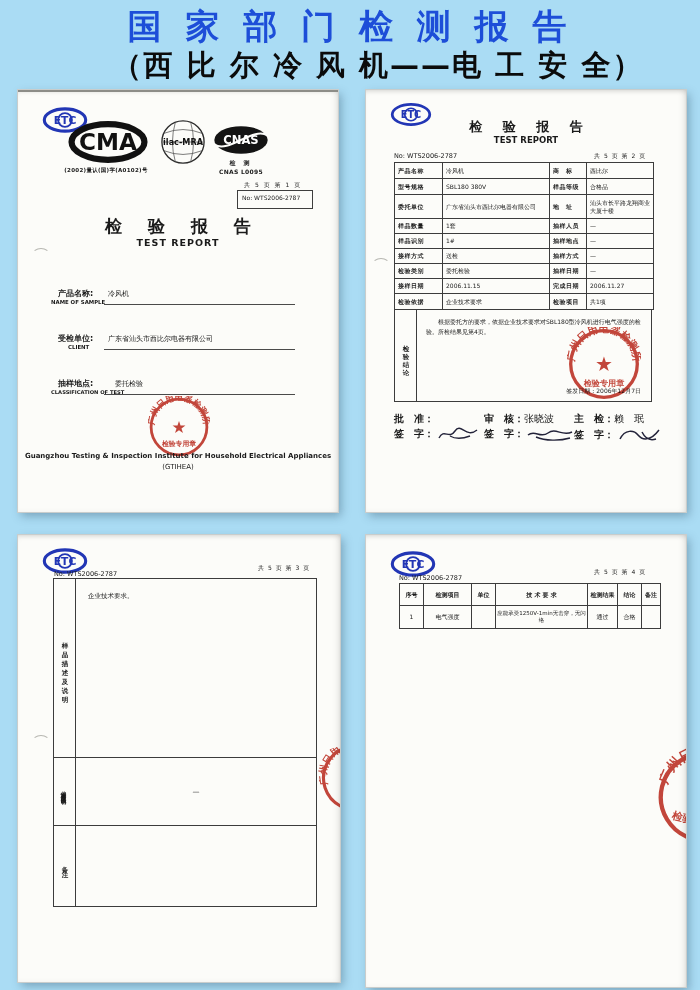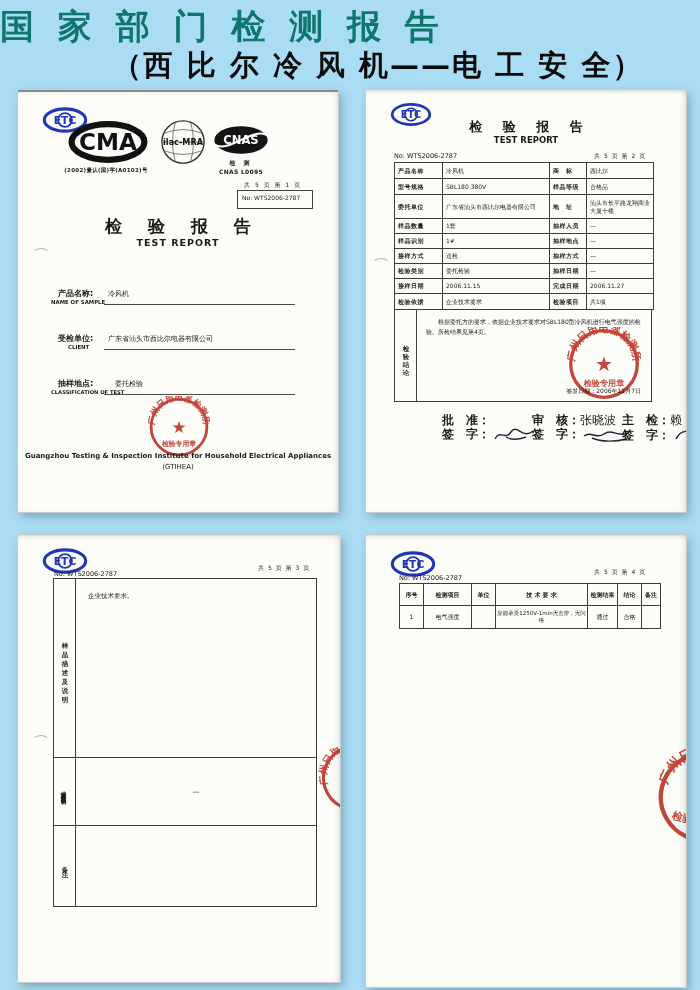--- a/index.html
+++ b/index.html
@@ -6,22 +6,22 @@
   body {
     width:700px; height:990px; position:relative; overflow:hidden;
     background:#aadcf4;
     font-family:"DejaVu Sans", sans-serif;
     color:#1a1a1a;
   }
   .canvas { position:absolute; inset:0; }
 
   
   .doc-title {
-    position:absolute; top:4px; left:0; width:700px; 
-    font-size:34px; font-weight:bold; letter-spacing:6px; color:#0f766e; white-space:nowrap;
+    position:absolute; top:4px; left:0; width:700px; text-align:center;
+    font-size:34px; font-weight:bold; letter-spacing:6px; color:#1d4ed8; white-space:nowrap;
   }
   .doc-subtitle {
     position:absolute; top:46px; left:0; width:700px; text-align:center;
     font-size:29px; font-weight:bold; letter-spacing:2px; color:#0b0b0b; white-space:nowrap;margin-left:28px;
   }
 
   
   .page {
     position:absolute; background:#fcfcf9; overflow:hidden;
     box-shadow:0 0 0 1px #c9cdcc, 3px 4px 9px rgba(40,70,95,.38),
@@ -81,21 +81,21 @@
   }
   .vwrap { display:flex; align-items:center; justify-content:center; }
   .vlab { writing-mode:vertical-rl; text-orientation:upright; font-weight:bold; }
   .p2-conc-label { width:21px; border-right:1px solid #3c3c3c; }
   .p2-conc-label .vlab { font-size:6.5px; letter-spacing:8px; }
   .p2-conc-body { flex:1; position:relative; }
   .p2-conc-text { margin:7px 9px 0 9px; font-size:6px; line-height:1.7; text-indent:2em; }
   .p2-issue { position:absolute; right:10px; bottom:5px; font-size:6px; }
   .p2-sigs { left:0; width:100%; }
   .sig-col { position:absolute; top:0; width:105px; }
-  .sig-row { font-size:12px; height:14px; white-space:nowrap;margin-left:48px; }
+  .sig-row { font-size:10px; height:14px; white-space:nowrap; }
   .sig-row .lbl { font-weight:bold; }
   .sig-svg { vertical-align:middle; margin-left:2px; }
 
   
   .p3-no { font-size:6.5px; }
   .p3-ind { font-size:6px; letter-spacing:1px; }
   .p3-table {
     display:grid; grid-template-columns:22px 240px; grid-template-rows:179px 68px 80px;
     border:1px solid #3c3c3c; width:262px;
   }

